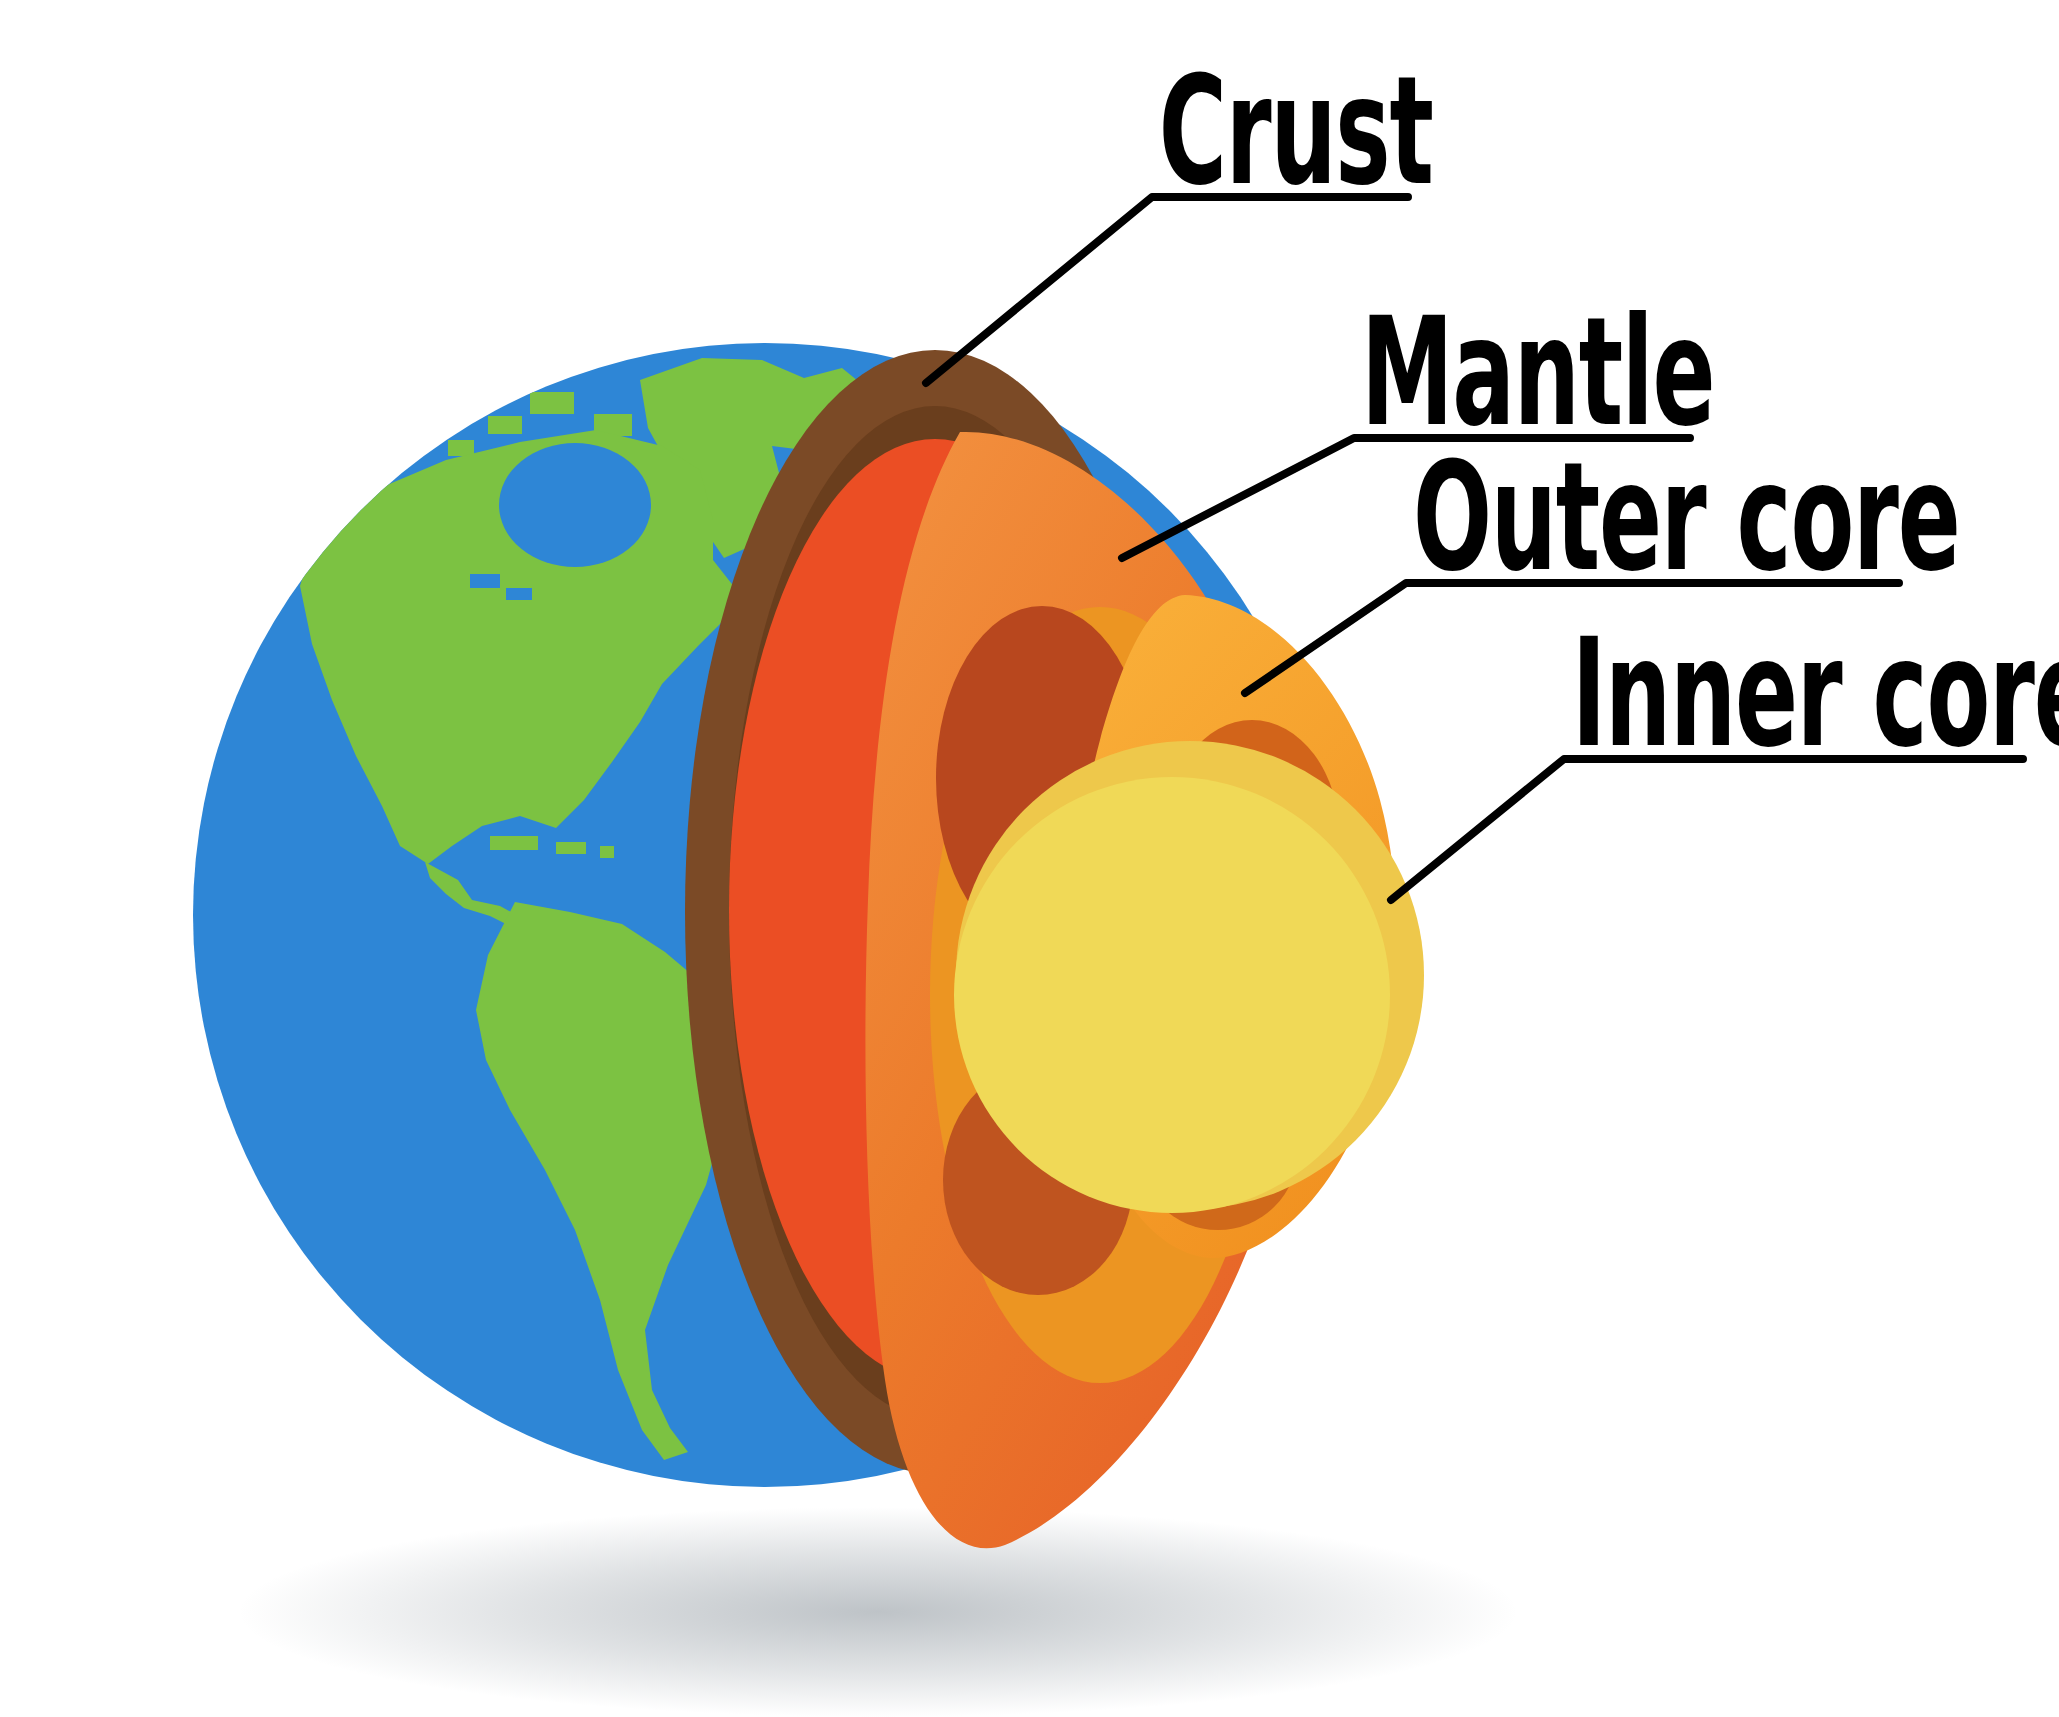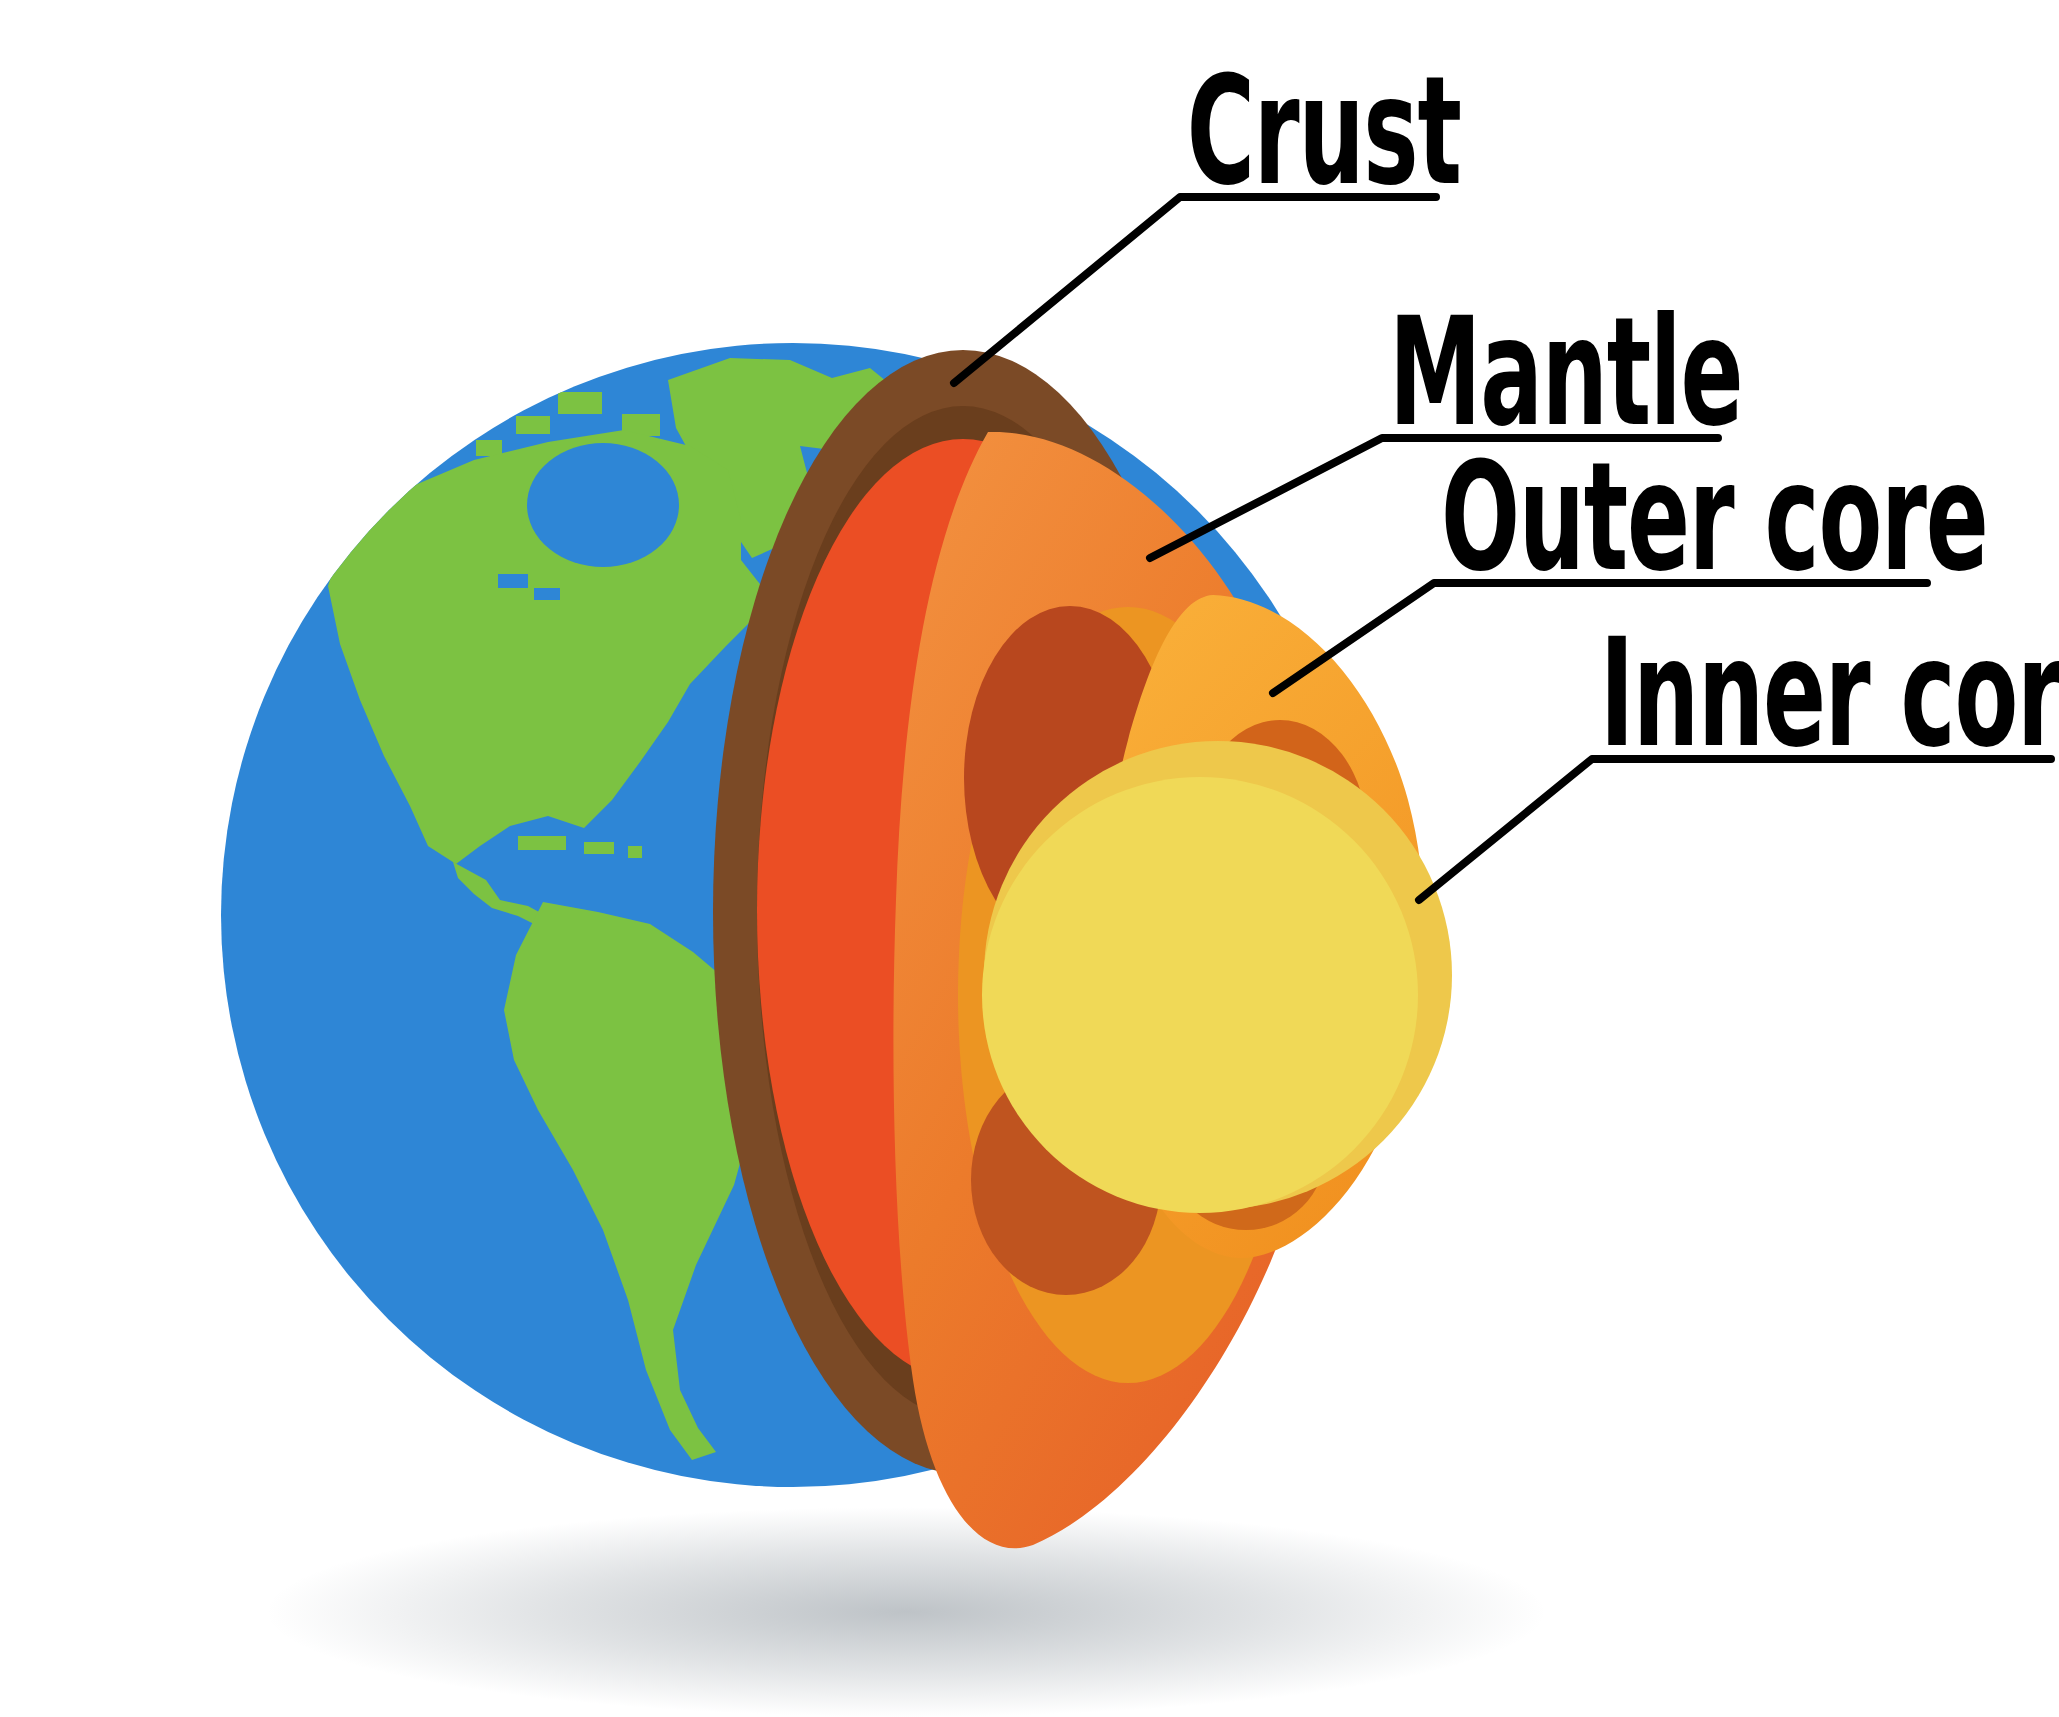--- a/index.html
+++ b/index.html
@@ -8,21 +8,20 @@
     background: #ffffff;
     width: 2059px;
     height: 1717px;
     overflow: hidden;
     font-family: "DejaVu Sans", sans-serif;
   }
   #stage {
     position: relative;
     width: 1825px;
     height: 1717px;
-    margin-left: 28px;
   }
   svg { display: block; }
   text.layer-label {
     font-family: "DejaVu Sans", "Liberation Sans", sans-serif;
     font-weight: bold;
     font-size: 150px;
     letter-spacing: -2px;
   }
 </style>
 </head>

